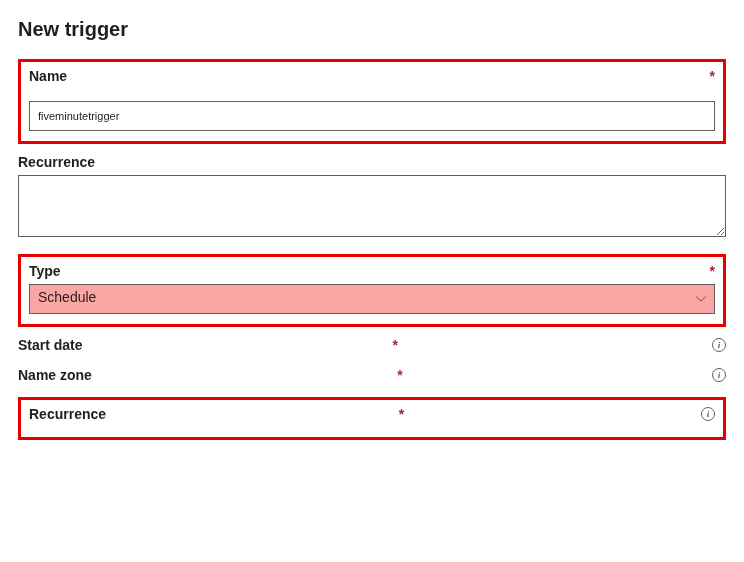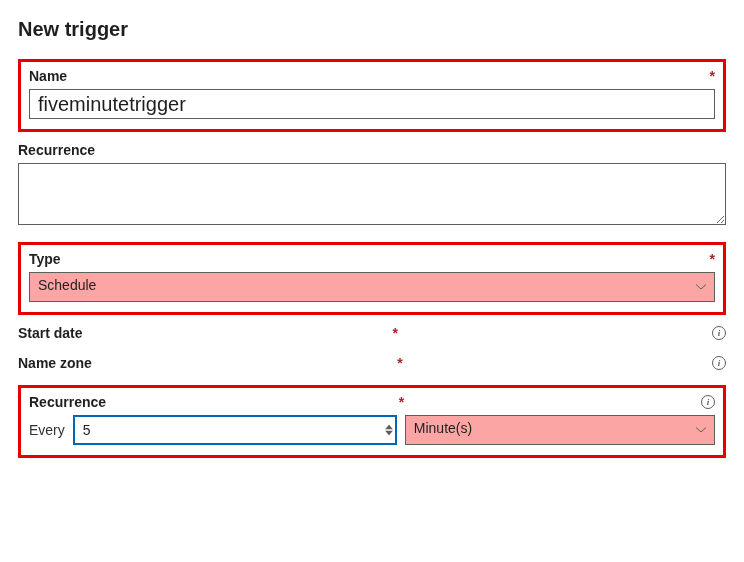--- a/index.html
+++ b/index.html
@@ -56,22 +56,23 @@
       line-height: 1;
       margin-left: 4px;
     }
     .text-input {
       width: 100%;
       height: 30px;
       padding: 4px 8px;
       border: 1px solid #605e5c;
       background: #ffffff;
       font-family: inherit;
-      font-size: 20px;
-      color: #201f1e;
+      font-size: 11px;
+      color: #201f1e;
+      margin-top: 12px;
     }
     .textarea-input {
       width: 100%;
       height: 62px;
       padding: 6px 8px;
       border: 1px solid #605e5c;
       background: #ffffff;
       font-family: inherit;
       font-size: 14px;
       resize: both;
@@ -192,35 +193,13 @@
     <span class="info-icon">i</span>
   </div>
 </div>
 
 <div class="highlight-box">
   <div class="label-row">
     <span>Recurrence</span>
     <span class="required">*</span>
     <span class="info-icon">i</span>
   </div>
-  <div class="recurrence-row">
-    <span class="every-label">Every</span>
-    <div class="spinner-wrap">
-      <input type="text" class="spinner-input" value="5" style="">
-      <span class="spinner-buttons">
-        <svg width="8" height="5" viewBox="0 0 8 5">
-            <path d="M0 5 L4 0 L8 5 Z" fill="#605e5c"></path>
-          </svg>
-        <svg width="8" height="5" viewBox="0 0 8 5">
-            <path d="M0 0 L4 5 L8 0 Z" fill="#605e5c"></path>
-          </svg>
-      </span>
-    </div>
-    <div class="unit-select-wrap">
-      <div class="select-input">Minute(s)</div>
-      <span class="select-chevron">
-        <svg width="12" height="8" viewBox="0 0 12 8">
-            <path d="M1 1.5 L6 6 L11 1.5" stroke="#605e5c" stroke-width="1" fill="none"></path>
-          </svg>
-      </span>
-    </div>
-  </div>
 </div>
 
 </body></html>

